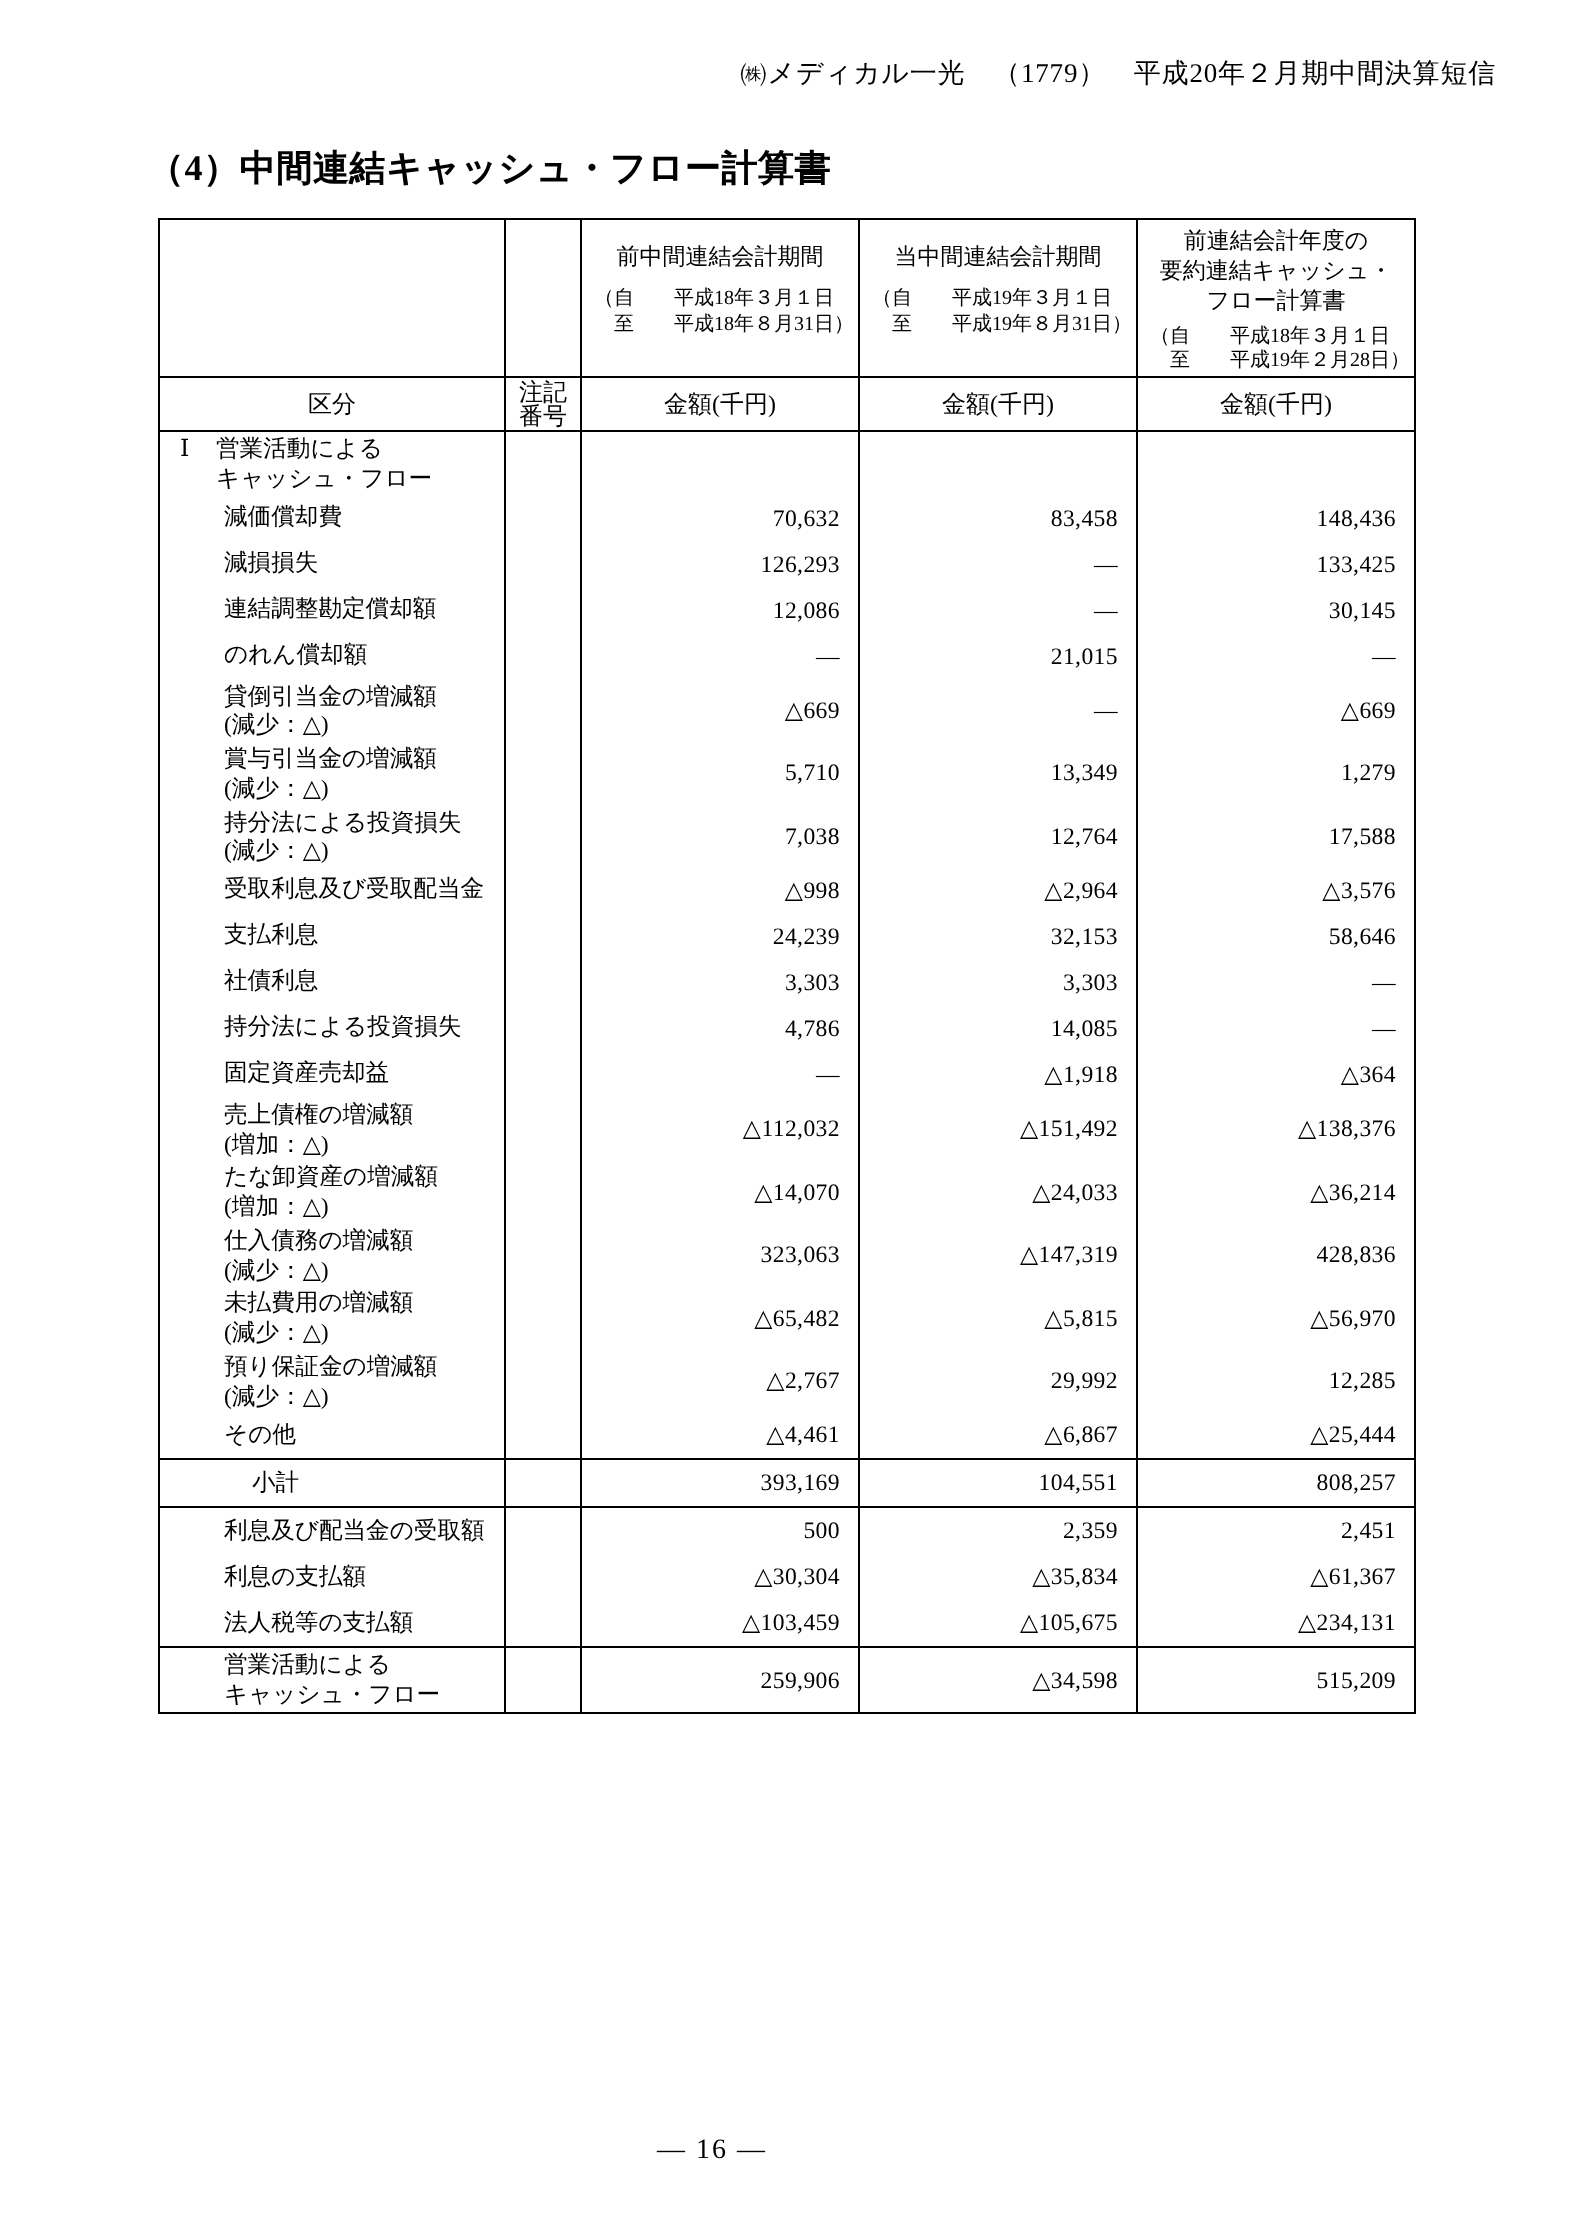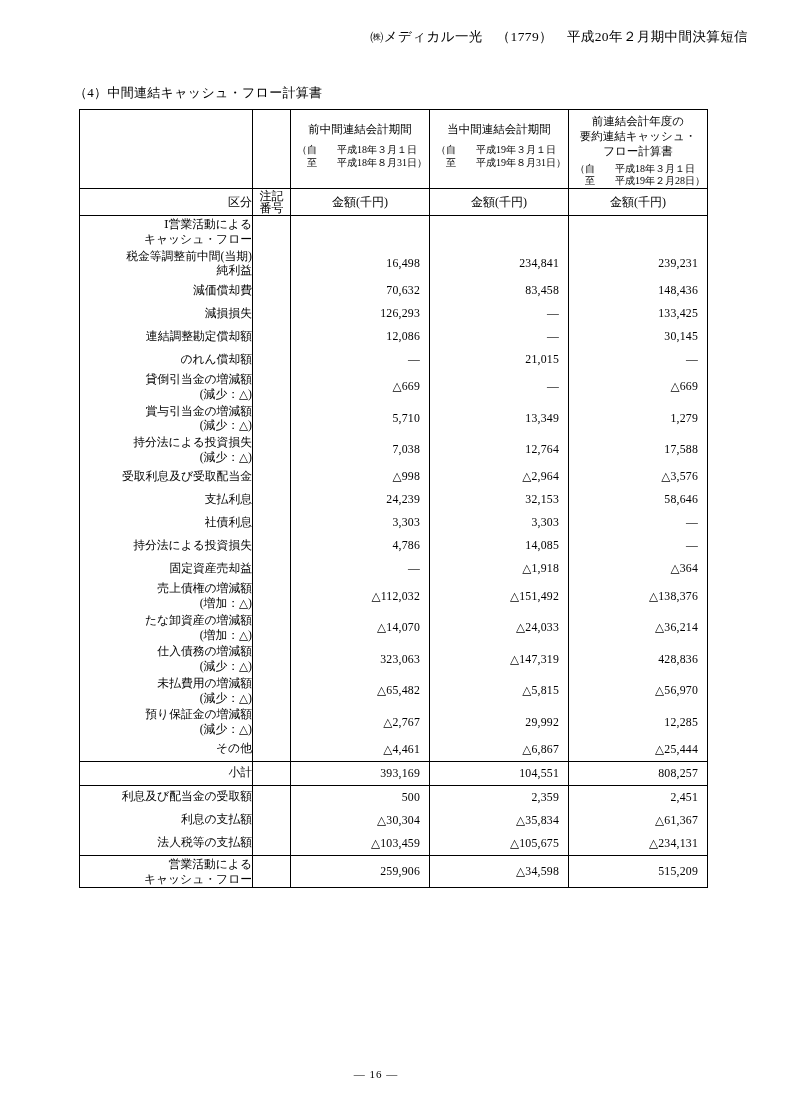--- a/index.html
+++ b/index.html
@@ -22,25 +22,26 @@
     top: 28px;
     right: 42px;
     font-size: 13.5px;
     letter-spacing: 0.4px;
     white-space: nowrap;
   }
 
   
   .section-title {
     position: absolute;
-    top: 84px;
+    top: 72px;
     left: 74px;
-    font-size: 13px;
+    font-size: 18px;
     letter-spacing: 0.3px;
     white-space: nowrap;
+    font-weight: bold;
   }
 
   
   .cf-table {
     position: absolute;
     top: 109px;
     left: 79px;
     width: 628px;
     border-collapse: collapse;
     table-layout: fixed;
@@ -56,21 +57,21 @@
   
   col.c-label  { width: 173px; }
   col.c-note   { width: 38px;  }
   col.c-amt    { width: 139px; }
 
   
   .cf-table { border-top: 1.1px solid #000; border-bottom: 1.1px solid #000; }
   .cf-table td.lab,
   .cf-table td.note,
   .cf-table td.amt { border-right: 1.1px solid #000; }
-  .cf-table td.first { border-left: 1.1px solid #000; text-align: right; }
+  .cf-table td.first { border-left: 1.1px solid #000; }
 
   
   tr.hdr-top td {
     height: 73px;
     text-align: center;
     vertical-align: top;
     border-bottom: 1.1px solid #000;
     font-size: 11.5px;
     line-height: 1.32;
   }
@@ -140,23 +141,22 @@
   
   tr.rule-above td { border-top: 1.1px solid #000; }
 
   
   .page-footer {
     position: absolute;
     top: 1068px;
     left: 0;
     width: 712px;
     text-align: center;
-    font-size: 11px;
+    font-size: 14px;
     letter-spacing: 1px;
-    margin-left: 20px;
   }
 </style>
 </head>
 <body>
 
 <div class="page-header">㈱メディカル一光　（1779）　平成20年２月期中間決算短信</div>
 
 <div class="section-title">（4）中間連結キャッシュ・フロー計算書</div>
 
 <table class="cf-table">
@@ -204,32 +204,20 @@
           <div class="ind-sec two-line">
             <span style="display: block;"><span class="roman" style="display: inline-block;">Ⅰ</span>営業活動による</span>
             <span style="display: block; padding-left: 18px;">キャッシュ・フロー</span>
           </div>
         </td>
         <td class="note"></td>
         <td class="amt"></td>
         <td class="amt"></td>
         <td class="amt"></td>
       </tr>
-      <tr class="row tall">
-        <td class="lab first">
-          <div class="ind-item two-line">
-            <span>税金等調整前中間(当期)</span>
-            <span>純利益</span>
-          </div>
-        </td>
-        <td class="note"></td>
-        <td class="amt">16,498</td>
-        <td class="amt">234,841</td>
-        <td class="amt">239,231</td>
-      </tr>
       <tr class="row">
         <td class="lab first">
           <div class="ind-item">減価償却費</div>
         </td>
         <td class="note"></td>
         <td class="amt">70,632</td>
         <td class="amt">83,458</td>
         <td class="amt">148,436</td>
       </tr>
       <tr class="row">

